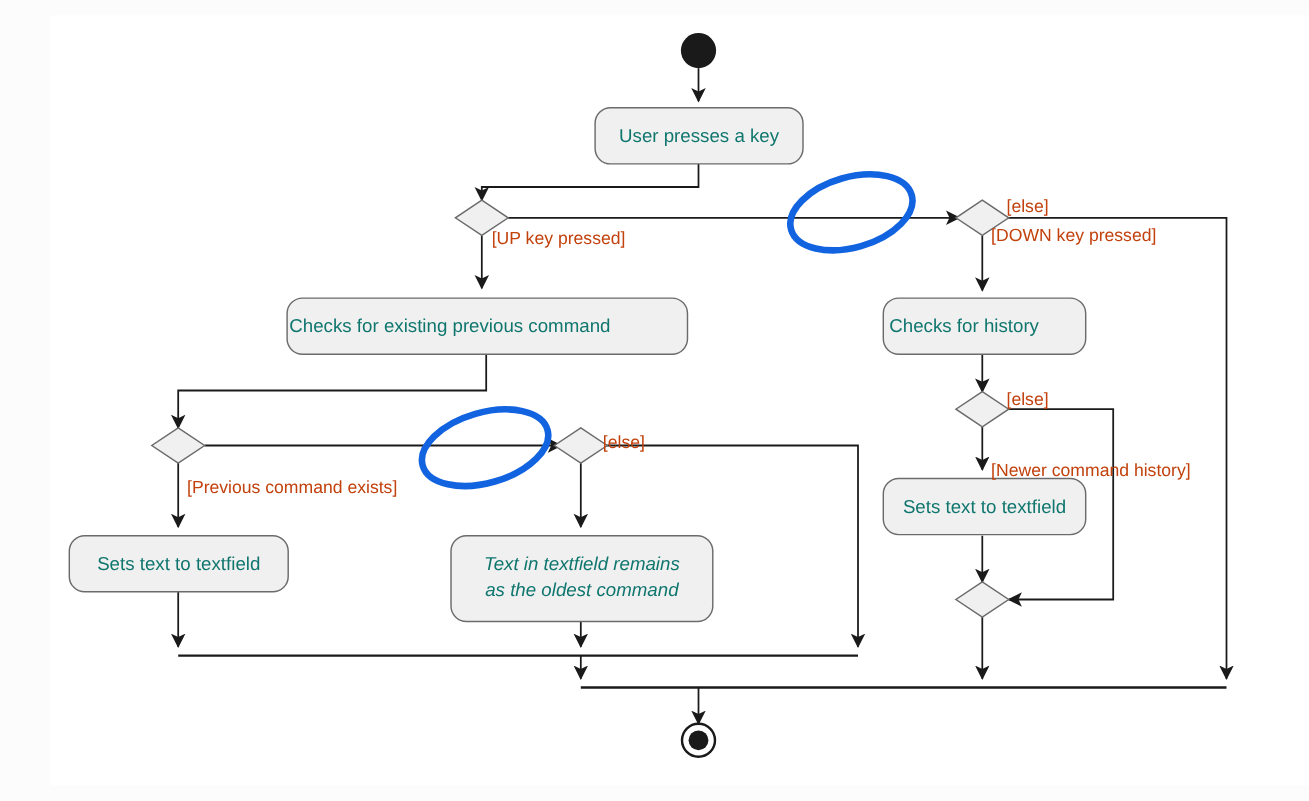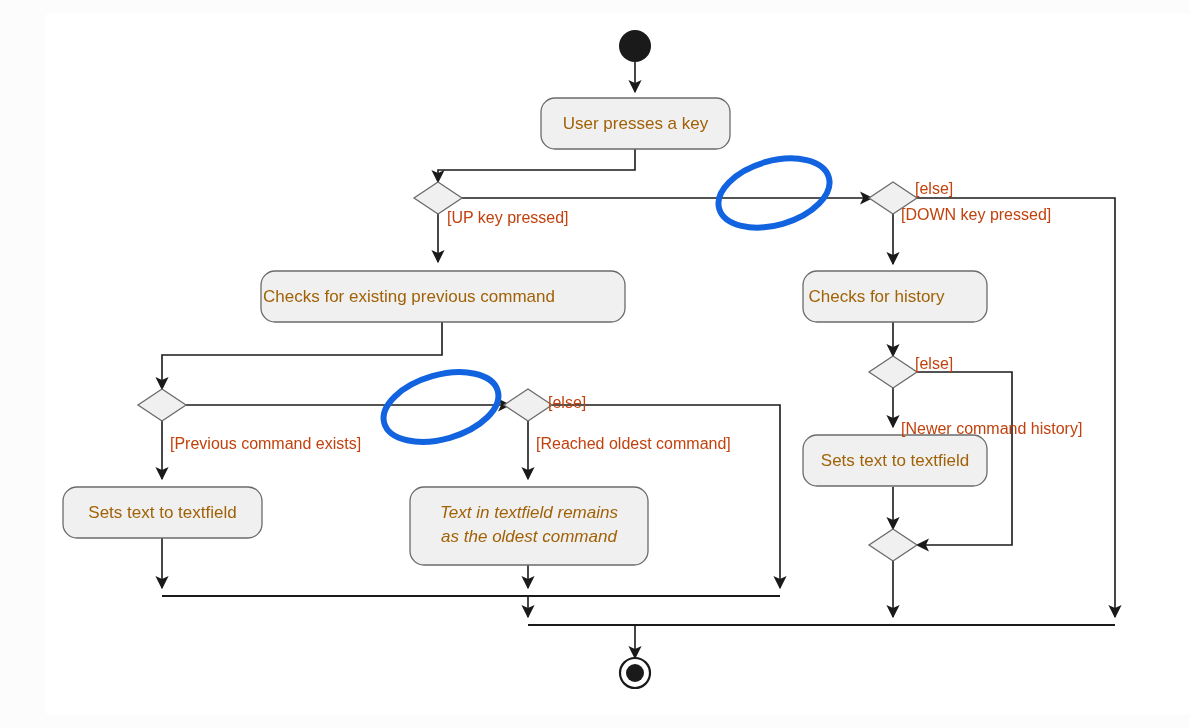--- a/index.html
+++ b/index.html
@@ -27,21 +27,21 @@
     position: absolute;
     left: 0;
     top: 0;
     width: 1190px;
     height: 728px;
   }
   .node-label {
     position: absolute;
     font-family: "Liberation Sans", sans-serif;
     font-size: 17px;
-    color: #a16207;
+    color: #0f766e;
     text-align: center;
     line-height: 24px;
     white-space: pre;
     pointer-events: none;
   }
   .guard-label {
     position: absolute;
     font-family: "Liberation Sans", sans-serif;
     font-size: 16px;
     color: #c2410c;
@@ -158,18 +158,17 @@
   <div class="guard-label" style="left:447px; top:209px;">[UP key pressed]</div>
 
   <div class="guard-label" style="left:915px; top:180px;">[else]</div>
 
   <div class="guard-label" style="left:901px; top:206px;">[DOWN key pressed]</div>
 
   <div class="guard-label" style="left:170px; top:435px;">[Previous command exists]</div>
 
   <div class="guard-label" style="left:548px; top:394px;">[else]</div>
 
-  <div class="guard-label" style="left:536px; top:435px;">[Reached oldest command]</div>
 
   <div class="guard-label" style="left:915px; top:355px;">[else]</div>
 
   <div class="guard-label" style="left:901px; top:420px;">[Newer command history]</div>
 </div>
 
 </body></html>

